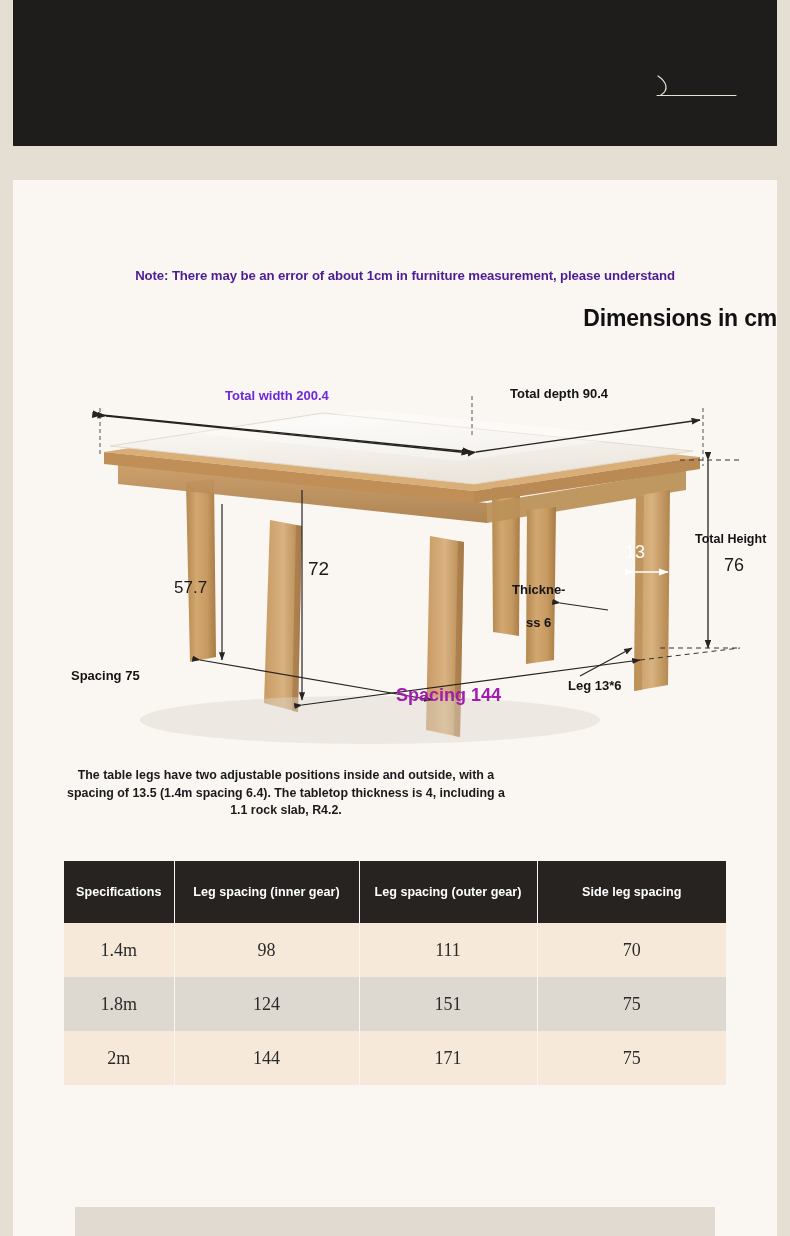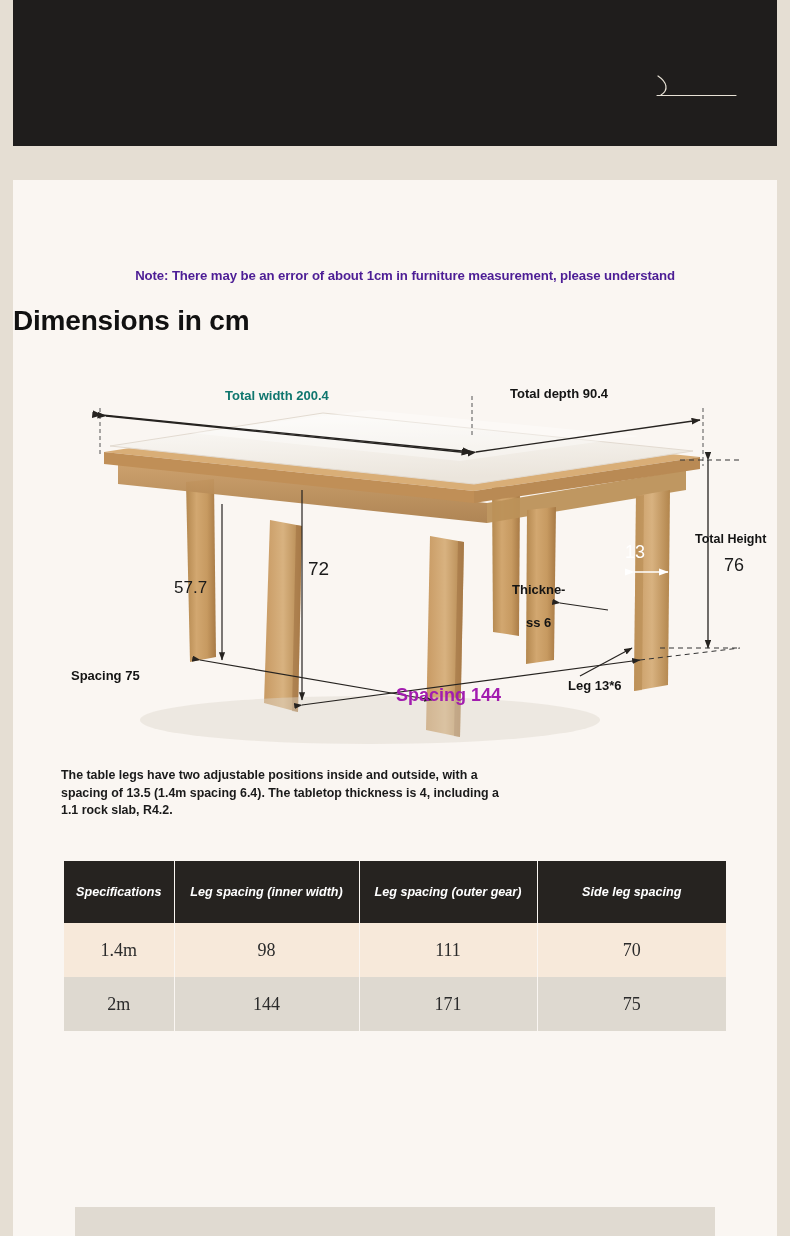--- a/index.html
+++ b/index.html
@@ -64,22 +64,22 @@
     color: #4c1d95;
     letter-spacing: -0.1px;
     margin-left: 10px;
   }
 
   .subtitle {
     position: absolute;
     left: 0;
     top: 125px;
     width: 100%;
-    text-align: left;
-    font-size: 28px;
+    text-align: right;
+    font-size: 23px;
     font-weight: bold;
     color: #111111;
     letter-spacing: -0.2px;
   }
 
   
   .diagram {
     position: absolute;
     left: 27px;
     top: 180px;
@@ -87,21 +87,21 @@
     height: 400px;
   }
   .diagram svg { display: block; width: 100%; height: 100%; }
 
   
   .desc {
     position: absolute;
     left: 48px;
     top: 587px;
     width: 450px;
-    text-align: left;
+    text-align: center;
     font-size: 12.4px;
     font-weight: bold;
     color: #1a1a1a;
     line-height: 1.42;
   }
 
   
   .spec-table {
     position: absolute;
     left: 51px;
@@ -114,21 +114,20 @@
     background: #262320;
     color: #ffffff;
     font-size: 12.6px;
     font-weight: bold;
     height: 62px;
     padding: 12px 4px;
     border-left: 1.5px solid #faf6f2;
     border-right: 1.5px solid #faf6f2;
     text-align: center;
     vertical-align: middle;
-    font-style: italic;
   }
   .spec-table th:first-child { border-left: none; }
   .spec-table th:last-child  { border-right: none; }
 
   .spec-table td {
     height: 54px;
     text-align: center;
     vertical-align: middle;
     font-size: 18px;
     color: #2b2b2b;
@@ -262,21 +261,21 @@
 
       <path d="M262,345 L600,300" stroke="#262320" stroke-width="1.2" fill="none" marker-start="url(#ahs)" marker-end="url(#ahs)"></path>
       <line x1="600" y1="300" x2="700" y2="288" stroke="#333" stroke-width="1" stroke-dasharray="5 4"></line>
 
       <path d="M520,243 L568,250" stroke="#262320" stroke-width="1.2" fill="none" marker-start="url(#ahs)"></path>
 
       <path d="M540,316 L592,288" stroke="#262320" stroke-width="1.2" fill="none" marker-end="url(#ahs)"></path>
     </svg>
 
     <div style="position:absolute;left:0;top:0;width:710px;height:400px;pointer-events:none;">
-      <span style="position:absolute;left:185px;top:28px;font-size:13px;font-weight:bold;color:#0f766e;">Total width 200.4</span>
+      <span style="position:absolute;left:185px;top:28px;font-size:13px;font-weight:bold;color:#6d28d9;">Total width 200.4</span>
 
       <span style="position:absolute;left:470px;top:26px;font-size:13px;font-weight:bold;color:#141414;">Total depth 90.4</span>
 
       <span style="position:absolute;left:655px;top:172px;font-size:12.5px;font-weight:bold;color:#141414;white-space:nowrap;">Total Height</span>
       <span style="position:absolute;left:684px;top:195px;font-size:18px;color:#1a1a1a;">76</span>
 
       <span style="position:absolute;left:585px;top:182px;font-size:18px;color:#ffffff;">13</span>
 
       <span style="position:absolute;left:134px;top:218px;font-size:17px;color:#1a1a1a;">57.7</span>
 
@@ -298,33 +297,39 @@
   <table class="spec-table">
     <colgroup>
       <col class="col-spec">
         <col class="col-inner">
         <col class="col-outer">
         <col class="col-side">
     </colgroup>
     <thead>
       <tr>
         <th>Specifications</th>
-        <th>Leg spacing (inner width)</th>
+        <th>Leg spacing (inner gear)</th>
         <th>Leg spacing (outer gear)</th>
         <th>Side leg spacing</th>
       </tr>
     </thead>
     <tbody>
       <tr>
         <td>1.4m</td>
         <td>98</td>
         <td>111</td>
         <td>70</td>
       </tr>
       <tr>
+        <td>1.8m</td>
+        <td>124</td>
+        <td>151</td>
+        <td>75</td>
+      </tr>
+      <tr>
         <td>2m</td>
         <td>144</td>
         <td>171</td>
         <td>75</td>
       </tr>
     </tbody>
   </table>
 </div>
 
 <div class="bottom-block"></div>

